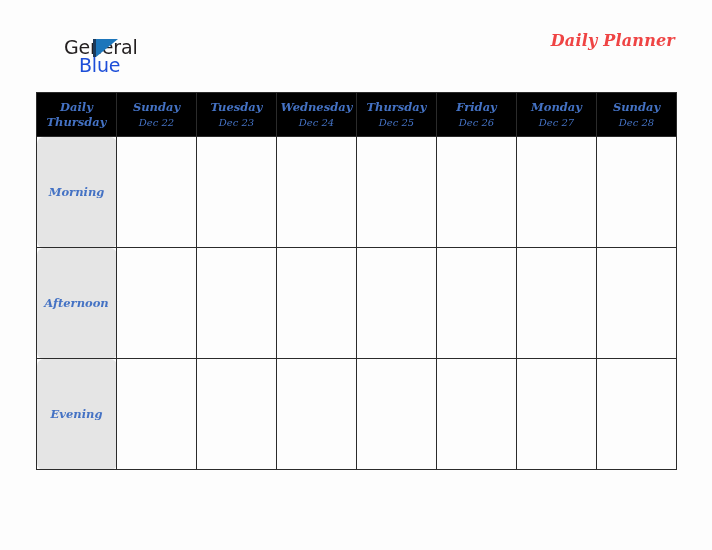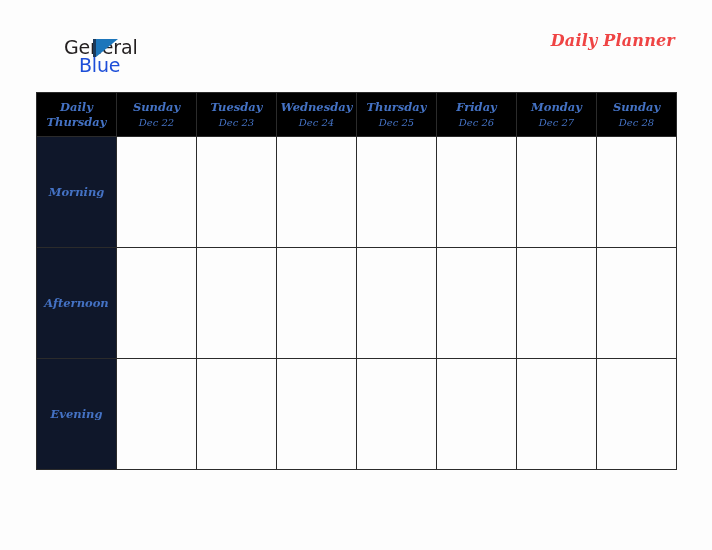--- a/index.html
+++ b/index.html
@@ -148,28 +148,29 @@
   .day-date {
     display: block;
     font-size: 10px;
     font-weight: normal;
     line-height: 14px;
     margin-top: 1px;
   }
 
   tbody tr { height: 111px; }
   tbody .row-label {
-    background: #0f172a;
+    background: #e5e5e5;
     color: #4472c4;
     font-family: "DejaVu Serif", serif;
     font-style: italic;
     font-weight: bold;
     font-size: 11.5px;
     text-align: center;
     vertical-align: middle;
+    border-radius: 7px;
   }
   tbody .slot-cell {
     background: #fdfdfd;
   }
 </style>
 </head>
 <body>
 
 <div class="page">
 

